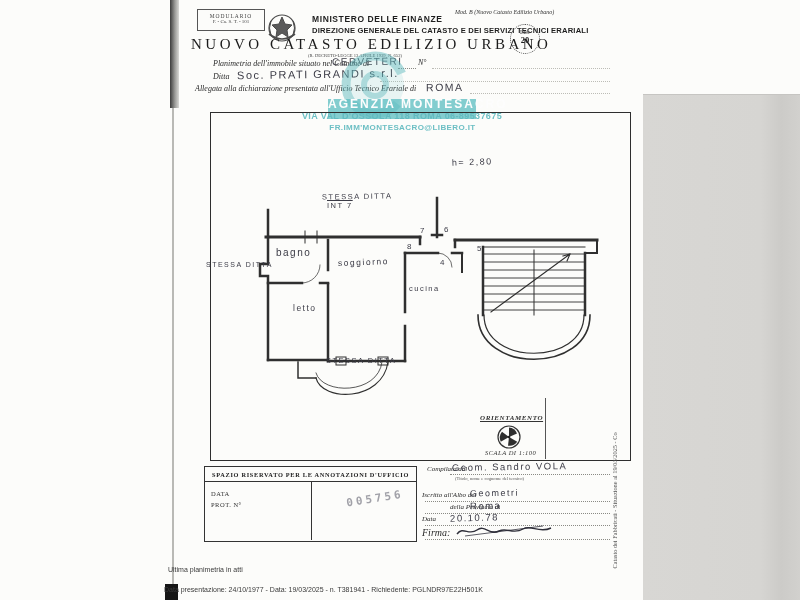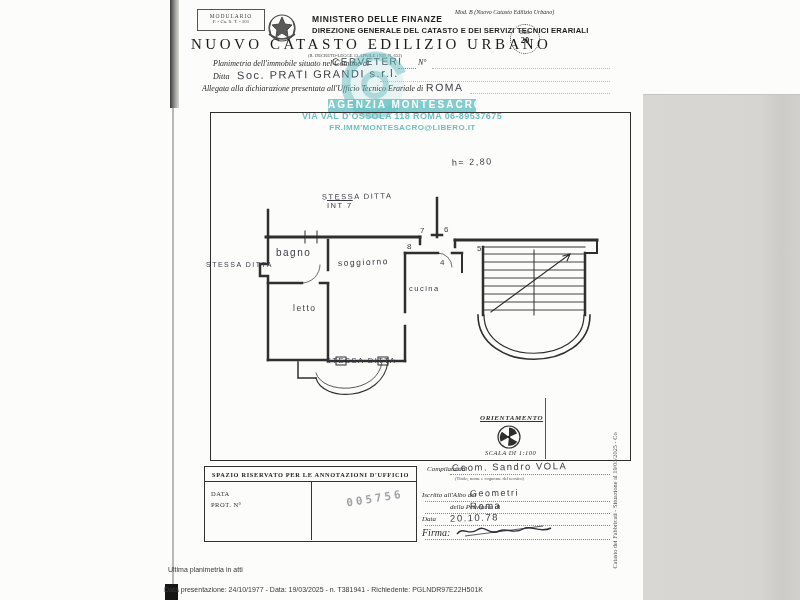--- a/index.html
+++ b/index.html
@@ -64,31 +64,31 @@
   <div class="abs formlbl" style="left:213px;top:59px;">Planimetria dell'immobile situato nel Comune di</div>
   <div class="abs hand" style="left:332px;top:56px;font-size:10px;transform:rotate(-0.6deg);">CERVETERI</div>
   <div class="abs dots" style="left:398px;top:67px;width:18px;"></div>
   <div class="abs formlbl" style="left:418px;top:58px;">N°</div>
   <div class="abs dots-light" style="left:432px;top:67px;width:178px;"></div>
 
   <div class="abs formlbl" style="left:213px;top:72px;">Ditta</div>
   <div class="abs hand" style="left:237px;top:68px;font-size:11px;transform:rotate(-0.8deg);">Soc. PRATI GRANDI s.r.l.</div>
   <div class="abs dots-light" style="left:380px;top:80px;width:230px;"></div>
 
-  <div class="abs formlbl" style="left:202px;top:84px;">Allegata alla dichiarazione presentata all'Ufficio Tecnico Erariale di</div>
+  <div class="abs formlbl" style="left:195px;top:84px;">Allegata alla dichiarazione presentata all'Ufficio Tecnico Erariale di</div>
   <div class="abs hand" style="left:426px;top:81px;font-size:10.5px;transform:rotate(-0.6deg);">ROMA</div>
   <div class="abs dots-light" style="left:470px;top:92px;width:140px;"></div>
 
   <div class="abs" style="left:337px;top:47px;opacity:0.55;">
     <svg width="76" height="76" viewBox="0 0 76 76">
       <circle cx="38" cy="38" r="29" fill="rgba(120,200,204,0.28)" stroke="rgba(96,186,191,0.9)" stroke-width="9" stroke-dasharray="150 32" transform="rotate(40 38 38)"></circle>
       <circle cx="38" cy="38" r="11" fill="none" stroke="rgba(96,186,191,0.9)" stroke-width="6"></circle>
     </svg>
   </div>
-  <div class="abs sans b wm-band nw" style="left:328px;top:99px;width:148px;height:14px;font-size:10px;line-height:11px;letter-spacing:2px;">AGENZIA MONTESACRO</div>
+  <div class="abs sans b wm-band nw" style="left:328px;top:99px;width:148px;height:20px;font-size:12px;line-height:11px;letter-spacing:2px;">AGENZIA MONTESACRO</div>
   <div class="abs sans b teal nw" style="left:292px;top:111px;width:220px;text-align:center;font-size:9px;letter-spacing:0.4px;">VIA VAL D'OSSOLA 118 ROMA 06-89537675</div>
   <div class="abs sans b teal nw" style="left:305px;top:123px;width:195px;text-align:center;font-size:8px;letter-spacing:0.4px;">FR.IMM'MONTESACRO@LIBERO.IT</div>
 
   <div class="abs" style="left:210px;top:112px;width:419px;height:347px;border:1.2px solid #2e2e2e;"></div>
 
   <div class="abs" style="left:210px;top:112px;">
     <svg width="419" height="347" viewBox="0 0 419 347" fill="none" stroke="#2f2f2f" stroke-linecap="square">
 
       <path d="M58,98 L58,125" stroke-width="2.5"></path>
       <path d="M56,125 L210,125" stroke-width="3"></path>

